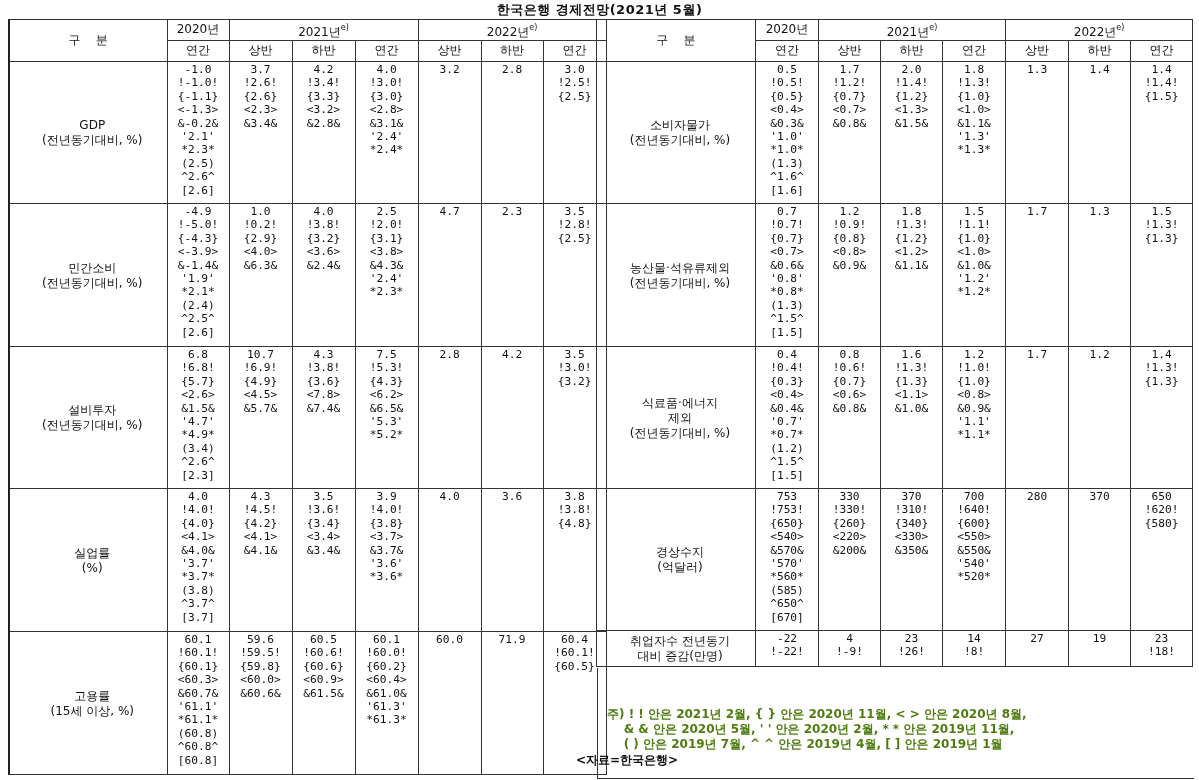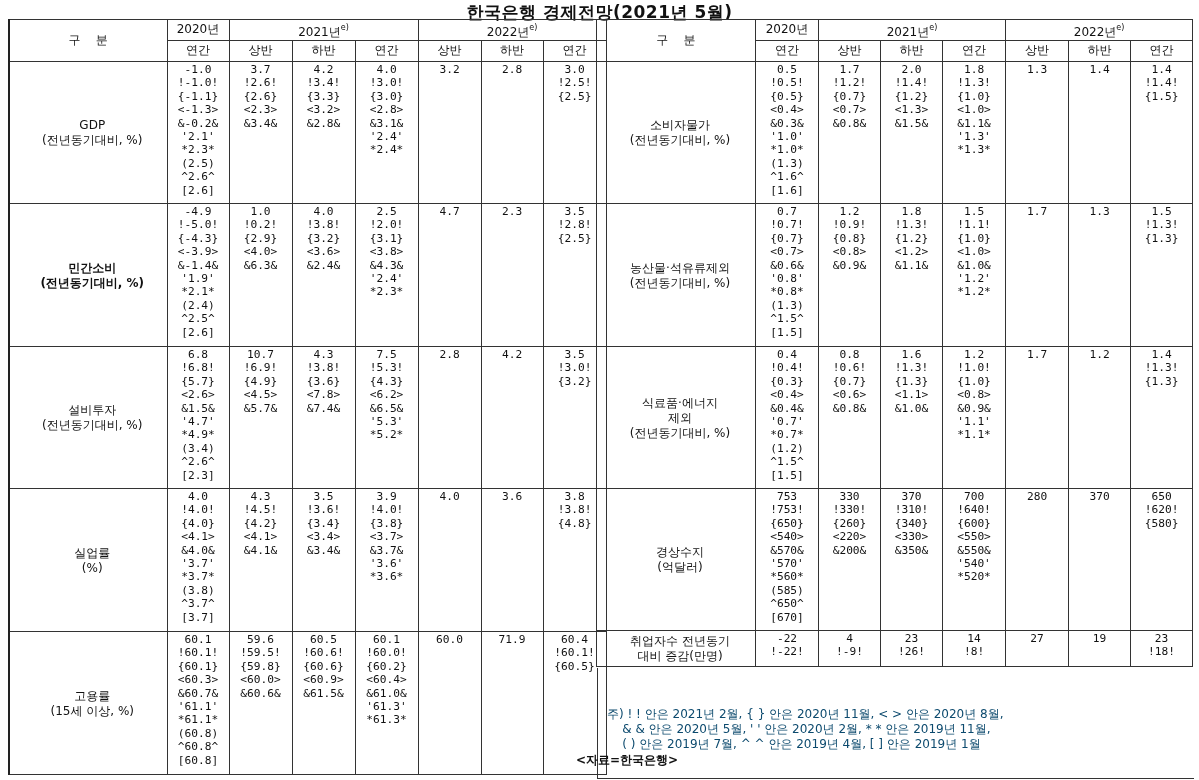--- a/index.html
+++ b/index.html
@@ -1,31 +1,31 @@
 <!DOCTYPE html>
 <html><head>
 <meta charset="utf-8">
 <style>
   html, body { margin:0; padding:0; background:#fff; }
   body { width:1199px; height:780px; position:relative; overflow:hidden;
          font-family:"DejaVu Sans", sans-serif; color:#111; }
   .title { position:absolute; top:1px; left:0; width:1199px; text-align:center;
-           font-size:17px; font-weight:bold; letter-spacing:0.5px; }
+           font-size:13px; font-weight:bold; letter-spacing:0.5px; }
   table.t { position:absolute; border-collapse:collapse; table-layout:fixed; top:19px; }
   table.t td { border:1px solid #333; text-align:center; vertical-align:top;
                font-size:11.2px; line-height:13.4px; padding:1px 0 0 0;
                font-family:"DejaVu Sans Mono", monospace; white-space:pre; overflow:hidden; }
   table.t td.hd { vertical-align:middle; font-family:"DejaVu Sans", sans-serif; font-size:12px; padding:0; height:20px; }
   table.t td.lbl { vertical-align:middle; font-family:"DejaVu Sans", sans-serif; font-size:12px; white-space:pre-line; line-height:15px;padding-left:8px; }
   sup { font-size:8px; vertical-align:6px; }
   #left { left:8px; width:588px; border-left:2px solid #222; }
   #right { left:596px; width:596px; }
   .noteArea { position:absolute; left:597px; top:668px; width:596px; height:110px; border-left:1px solid #333; border-bottom:1px solid #333; }
   .notes { position:absolute; left:607px; top:707px; font-size:12px; line-height:15px;
-           font-family:"DejaVu Sans", sans-serif; font-weight:normal; white-space:pre; color:#0c4a6e; }
+           font-family:"DejaVu Sans", sans-serif; font-weight:bold; white-space:pre; color:#4d7c0f; }
   .src { position:absolute; left:576px; top:752px; font-size:12px; font-family:"DejaVu Sans", sans-serif; font-weight:bold; }
 </style>
 </head>
 <body>
 
 <div class="title">한국은행 경제전망(2021년 5월)</div>
 
 <table class="t" id="left">
   <colgroup>
       <col style="width:158px">
@@ -85,21 +85,21 @@
 &amp;3.1&amp;
 '2.4'
 *2.4*</td>
         <td>3.2</td>
         <td>2.8</td>
         <td>3.0
 !2.5!
 {2.5}</td>
       </tr>
       <tr>
-        <td class="lbl" style="height: 141px; font-weight: bold;">민간소비
+        <td class="lbl" style="height: 141px;">민간소비
 (전년동기대비, %)</td>
         <td>-4.9
 !-5.0!
 {-4.3}
 &lt;-3.9&gt;
 &amp;-1.4&amp;
 '1.9'
 *2.1*
 (2.4)
 ^2.5^

